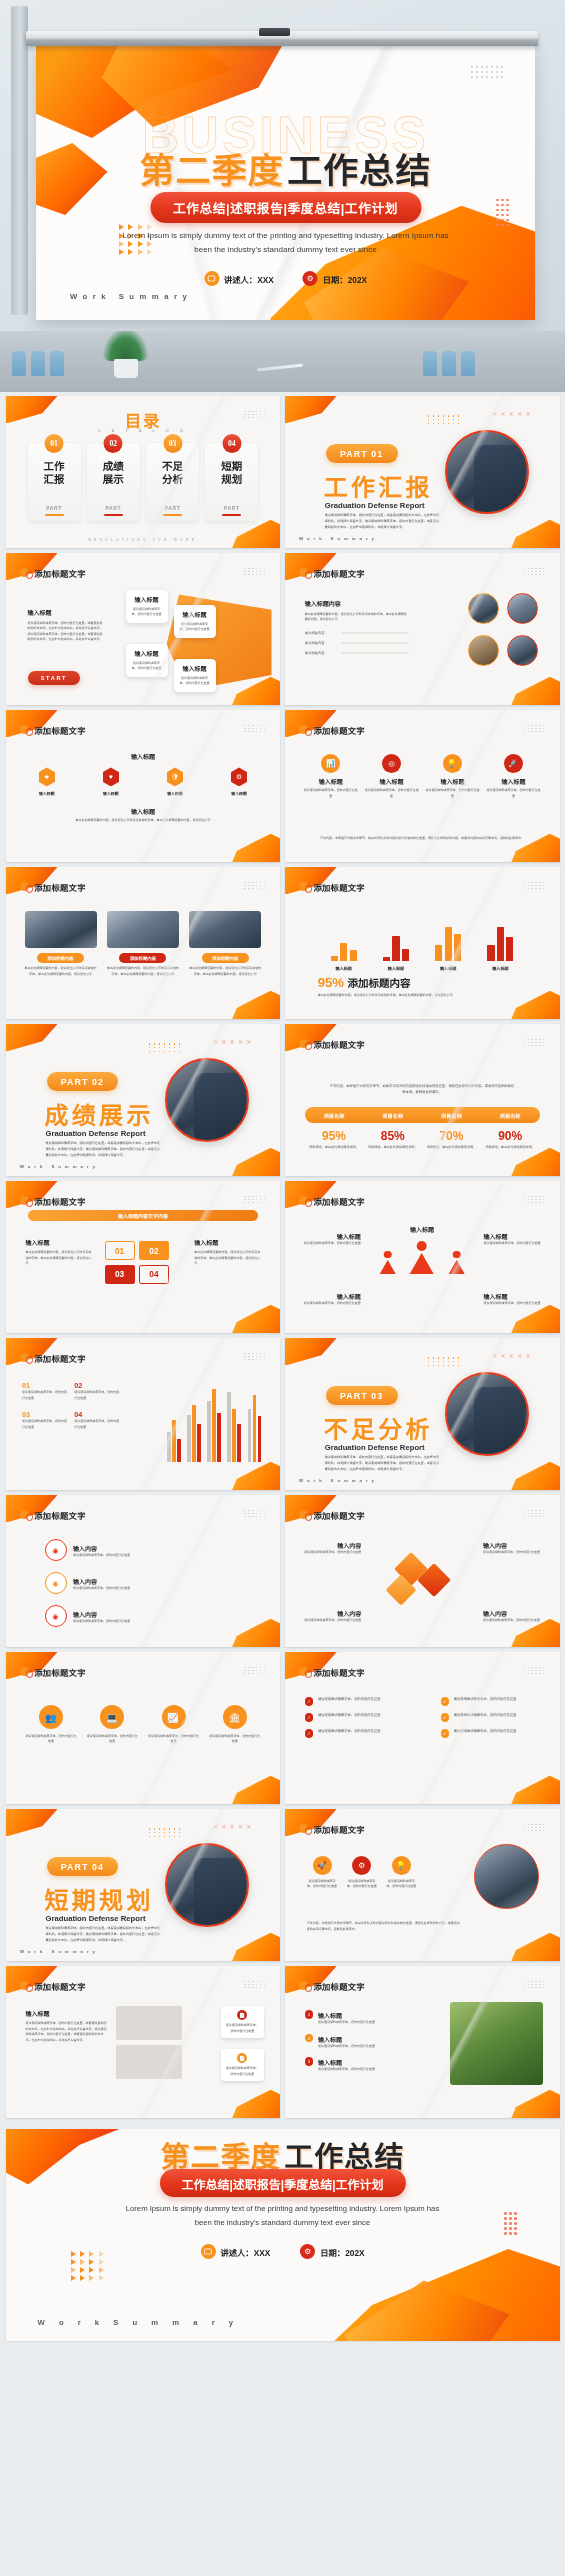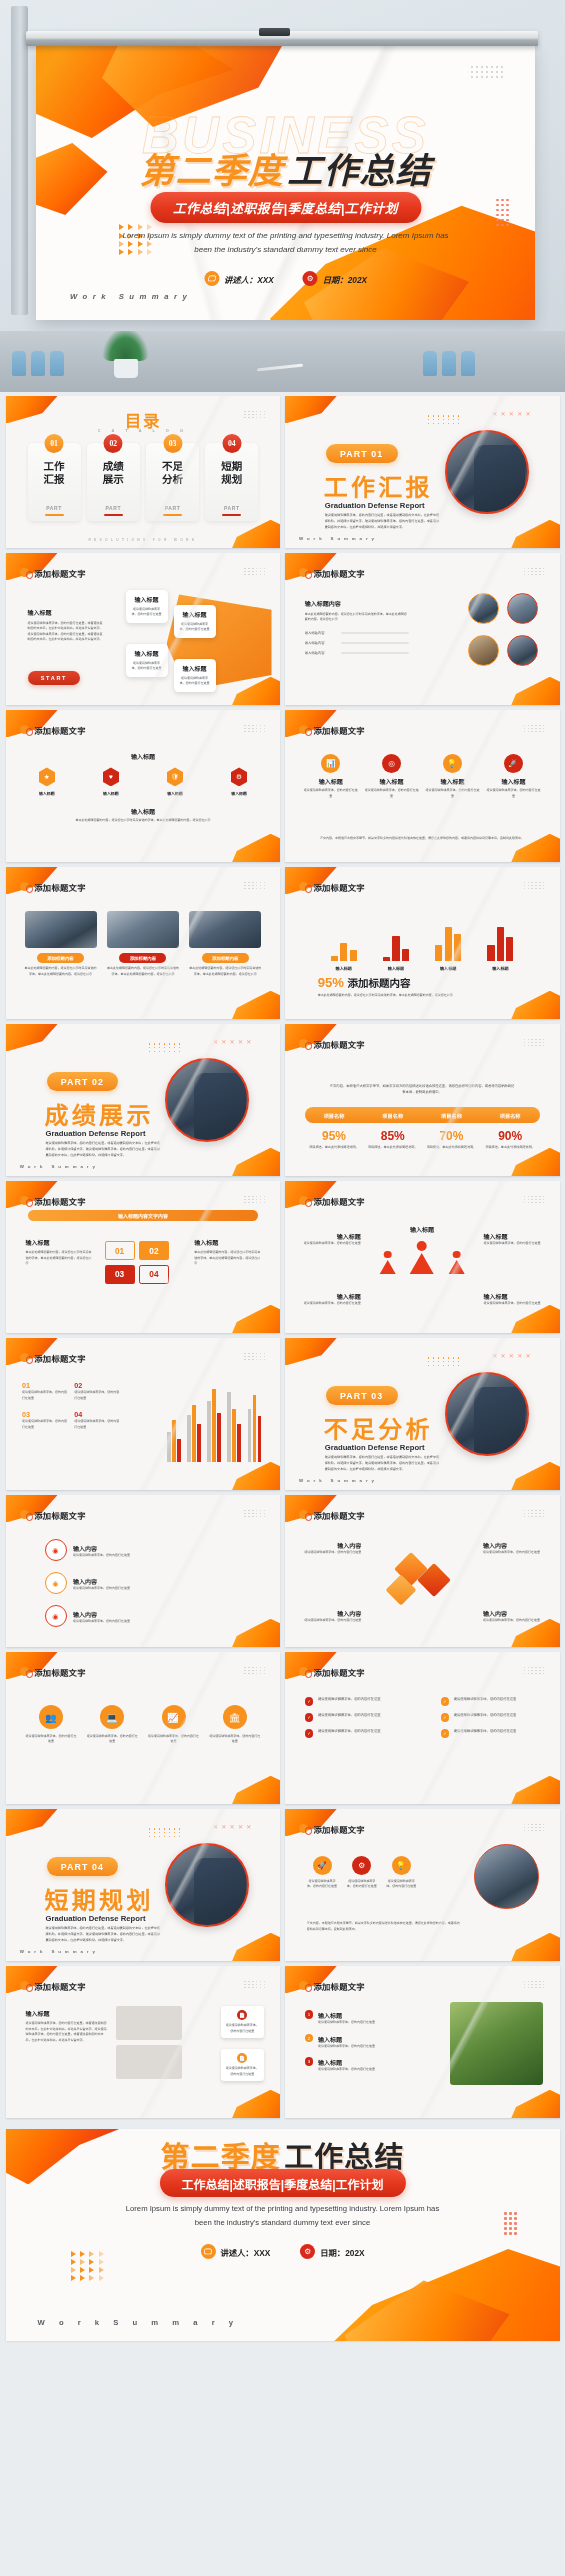--- a/index.html
+++ b/index.html
@@ -35,21 +35,20 @@
     position: absolute; left: 11px; top: 5.5px; width: 16.5px; height: 309px;
     background: linear-gradient(90deg,#b9c2c8,#d6dde2 55%,#aeb7bd);
     border-radius: 2.2px; z-index: 5;
   }
   .screen {
     position: absolute; left: 36px; top: 44px; width: 499px; height: 276px;
     background: #fdfcfa;
     box-shadow: 0 5.5px 14.3px rgba(40,50,60,.2);
     overflow: hidden;
     z-index: 4;
-    font-style: italic;
   }
   .screen::before {
     content:""; position:absolute; inset:0;
     background:
       linear-gradient(115deg, rgba(255,255,255,0) 55%, rgba(228,228,228,.55) 56%, rgba(255,255,255,0) 58%),
       linear-gradient(75deg, rgba(255,255,255,0) 30%, rgba(232,232,232,.5) 31%, rgba(255,255,255,0) 33%);
     pointer-events:none;
   }
   
   .paint-tl {

